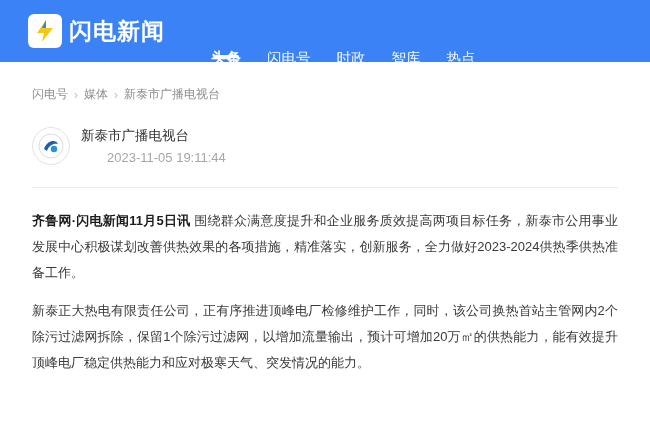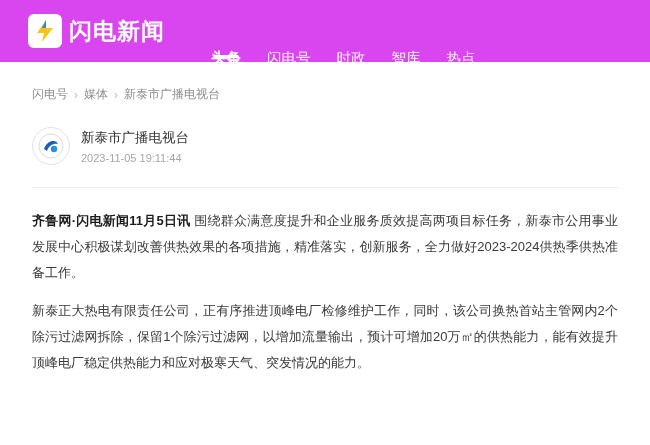--- a/index.html
+++ b/index.html
@@ -12,21 +12,21 @@
   }
   .page {
     position: relative;
     width: 650px; height: 445px;
     background: #ffffff;
   }
 
   
   .header {
     height: 62px;
-    background: #d946ef;
+    background: #3b82f6;
     display: flex;
     align-items: center;
     padding: 0 8px 0 28px;
   }
   .logo {
     display: flex;
     align-items: center;
     flex: 0 0 auto;
     margin-right: 46px;
   }
@@ -115,21 +115,21 @@
     background: #ffffff;
     border: 1px solid #e3e3e3;
     display: flex;
     align-items: center;
     justify-content: center;
     margin-right: 11px;
     flex: 0 0 auto;
   }
   .byline-text { display: flex; flex-direction: column; justify-content: center; }
   .byline-name { font-size: 13.5px; color: #333333; margin-bottom: 5px; }
-  .byline-time { font-size: 11px; color: #a6a6a6; }
+  .byline-time { font-size: 13px; color: #a6a6a6; margin-left: 26px; }
 
   .divider {
     height: 1px;
     background: #ececec;
     margin: 22px 0 0 0;
   }
 
   .article { padding-top: 20px; }
   .para {
     font-size: 13px;

